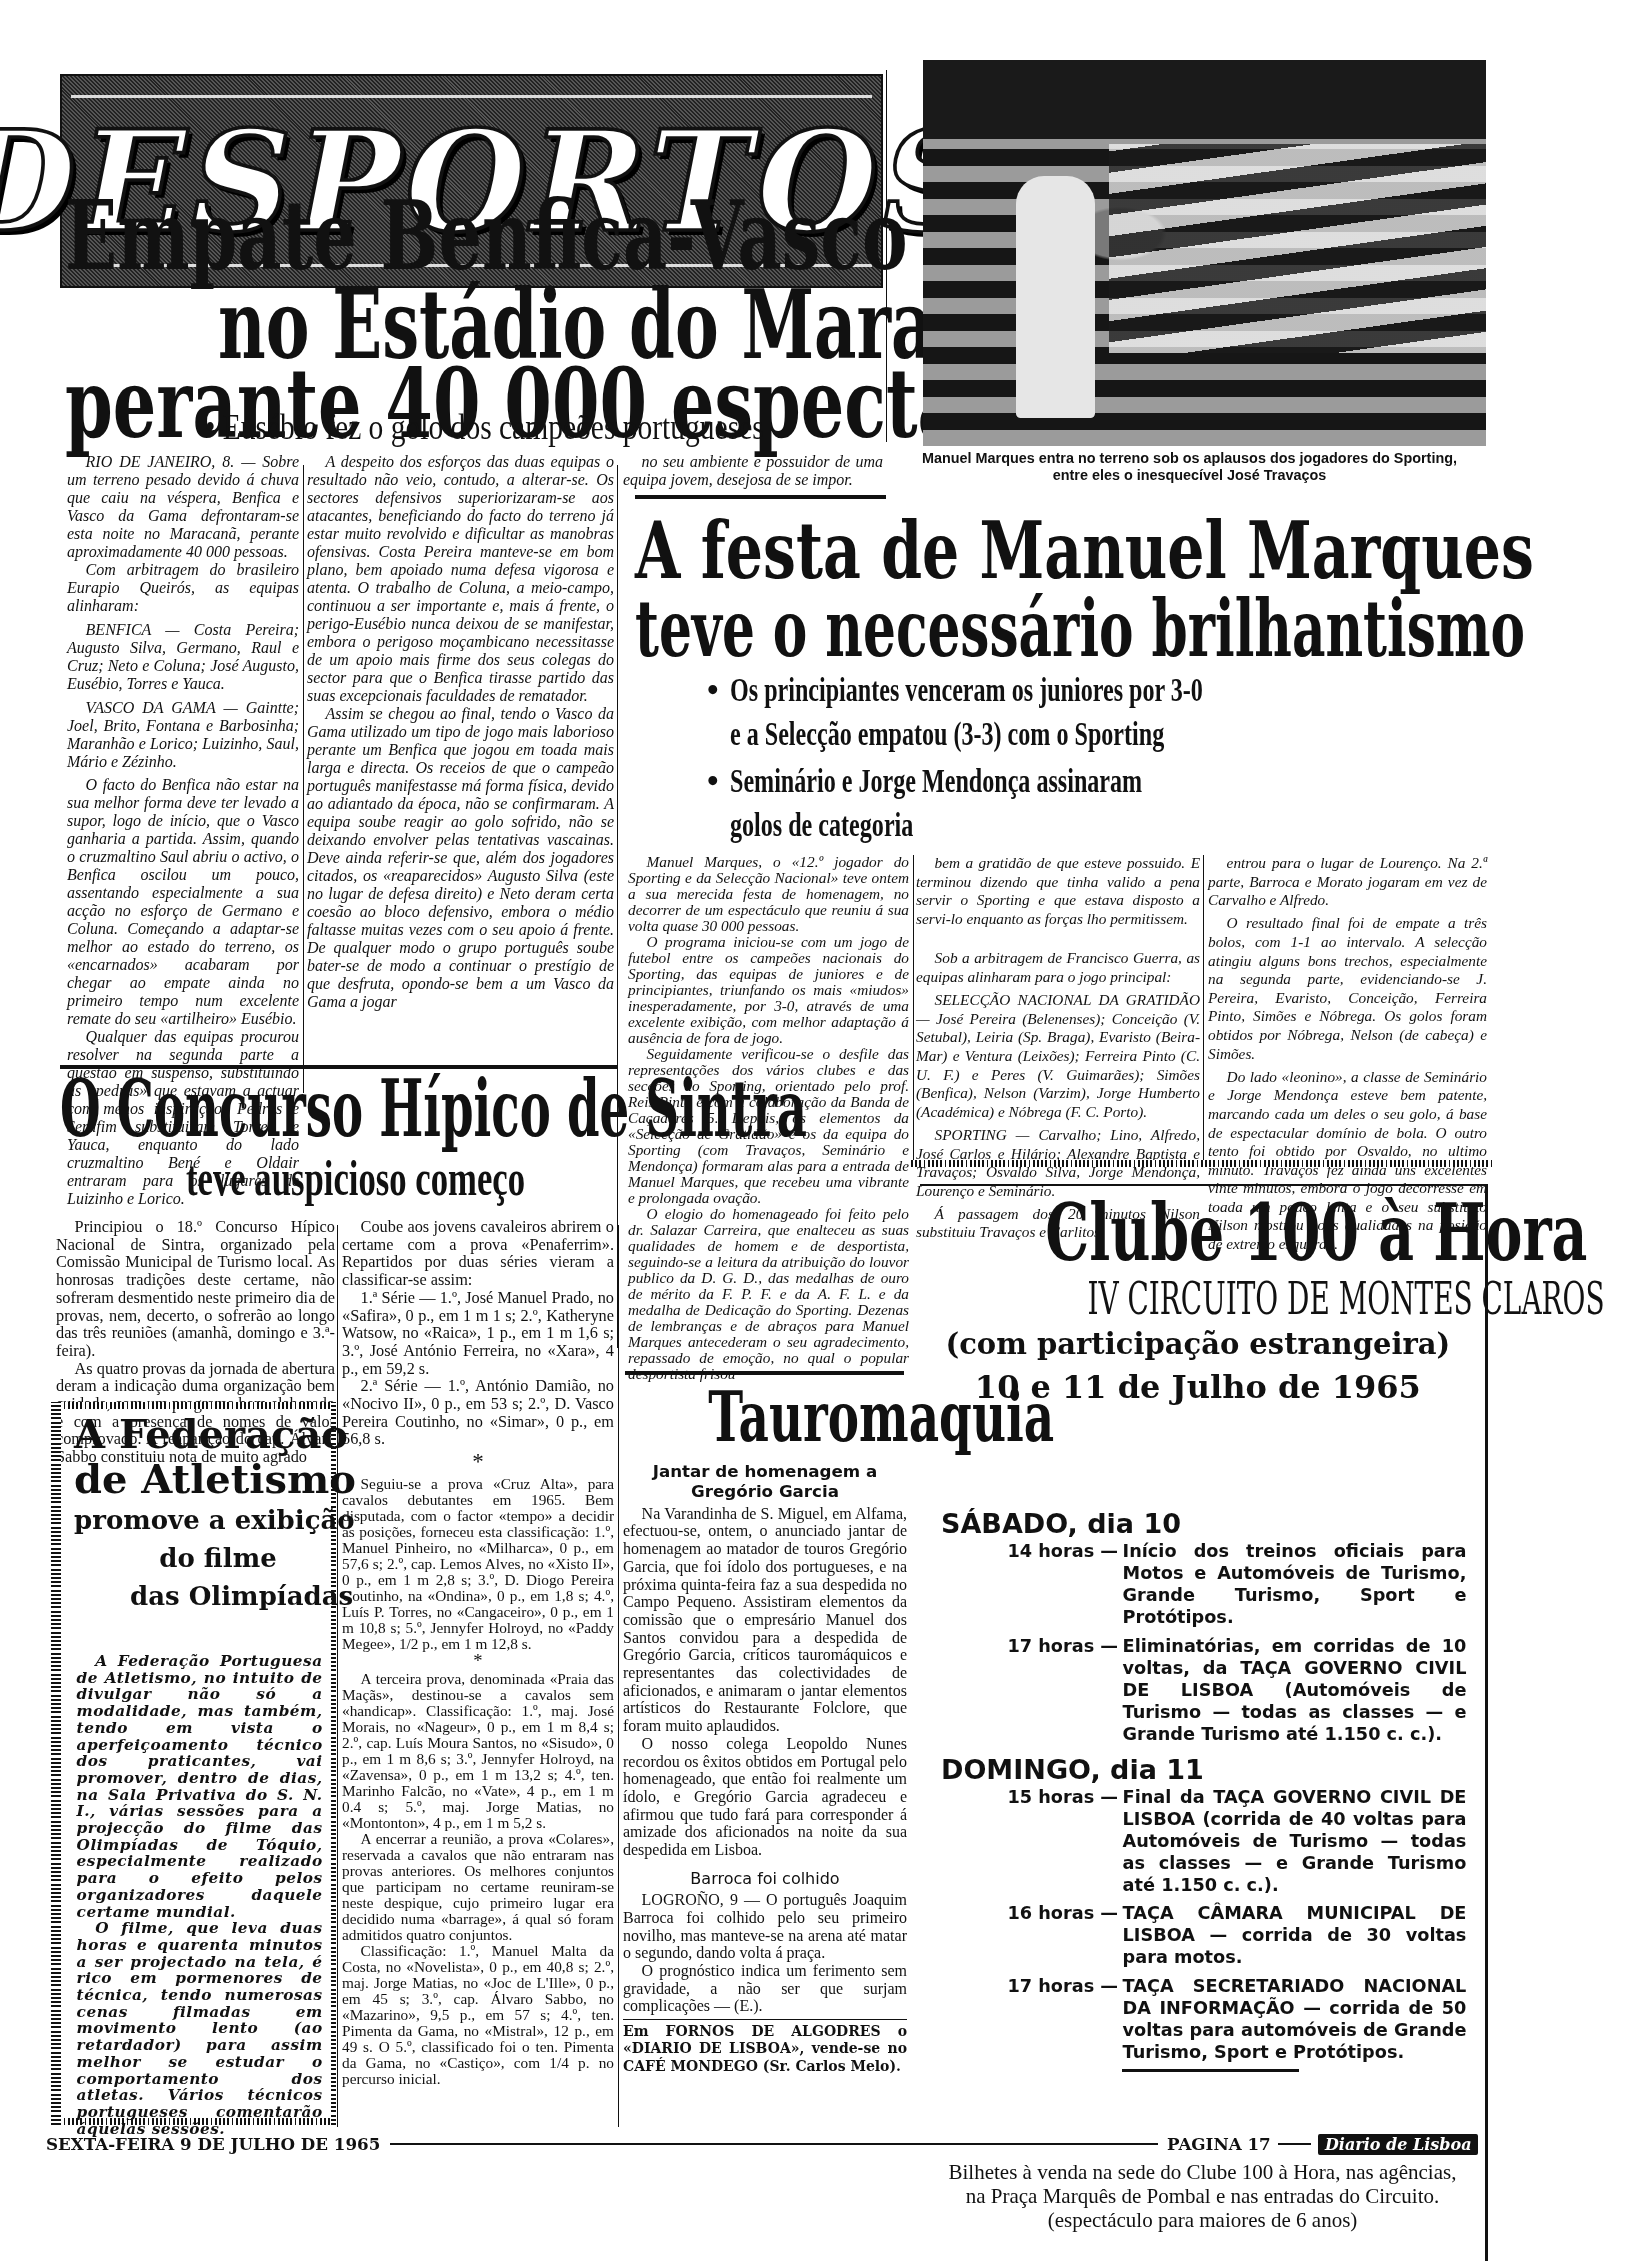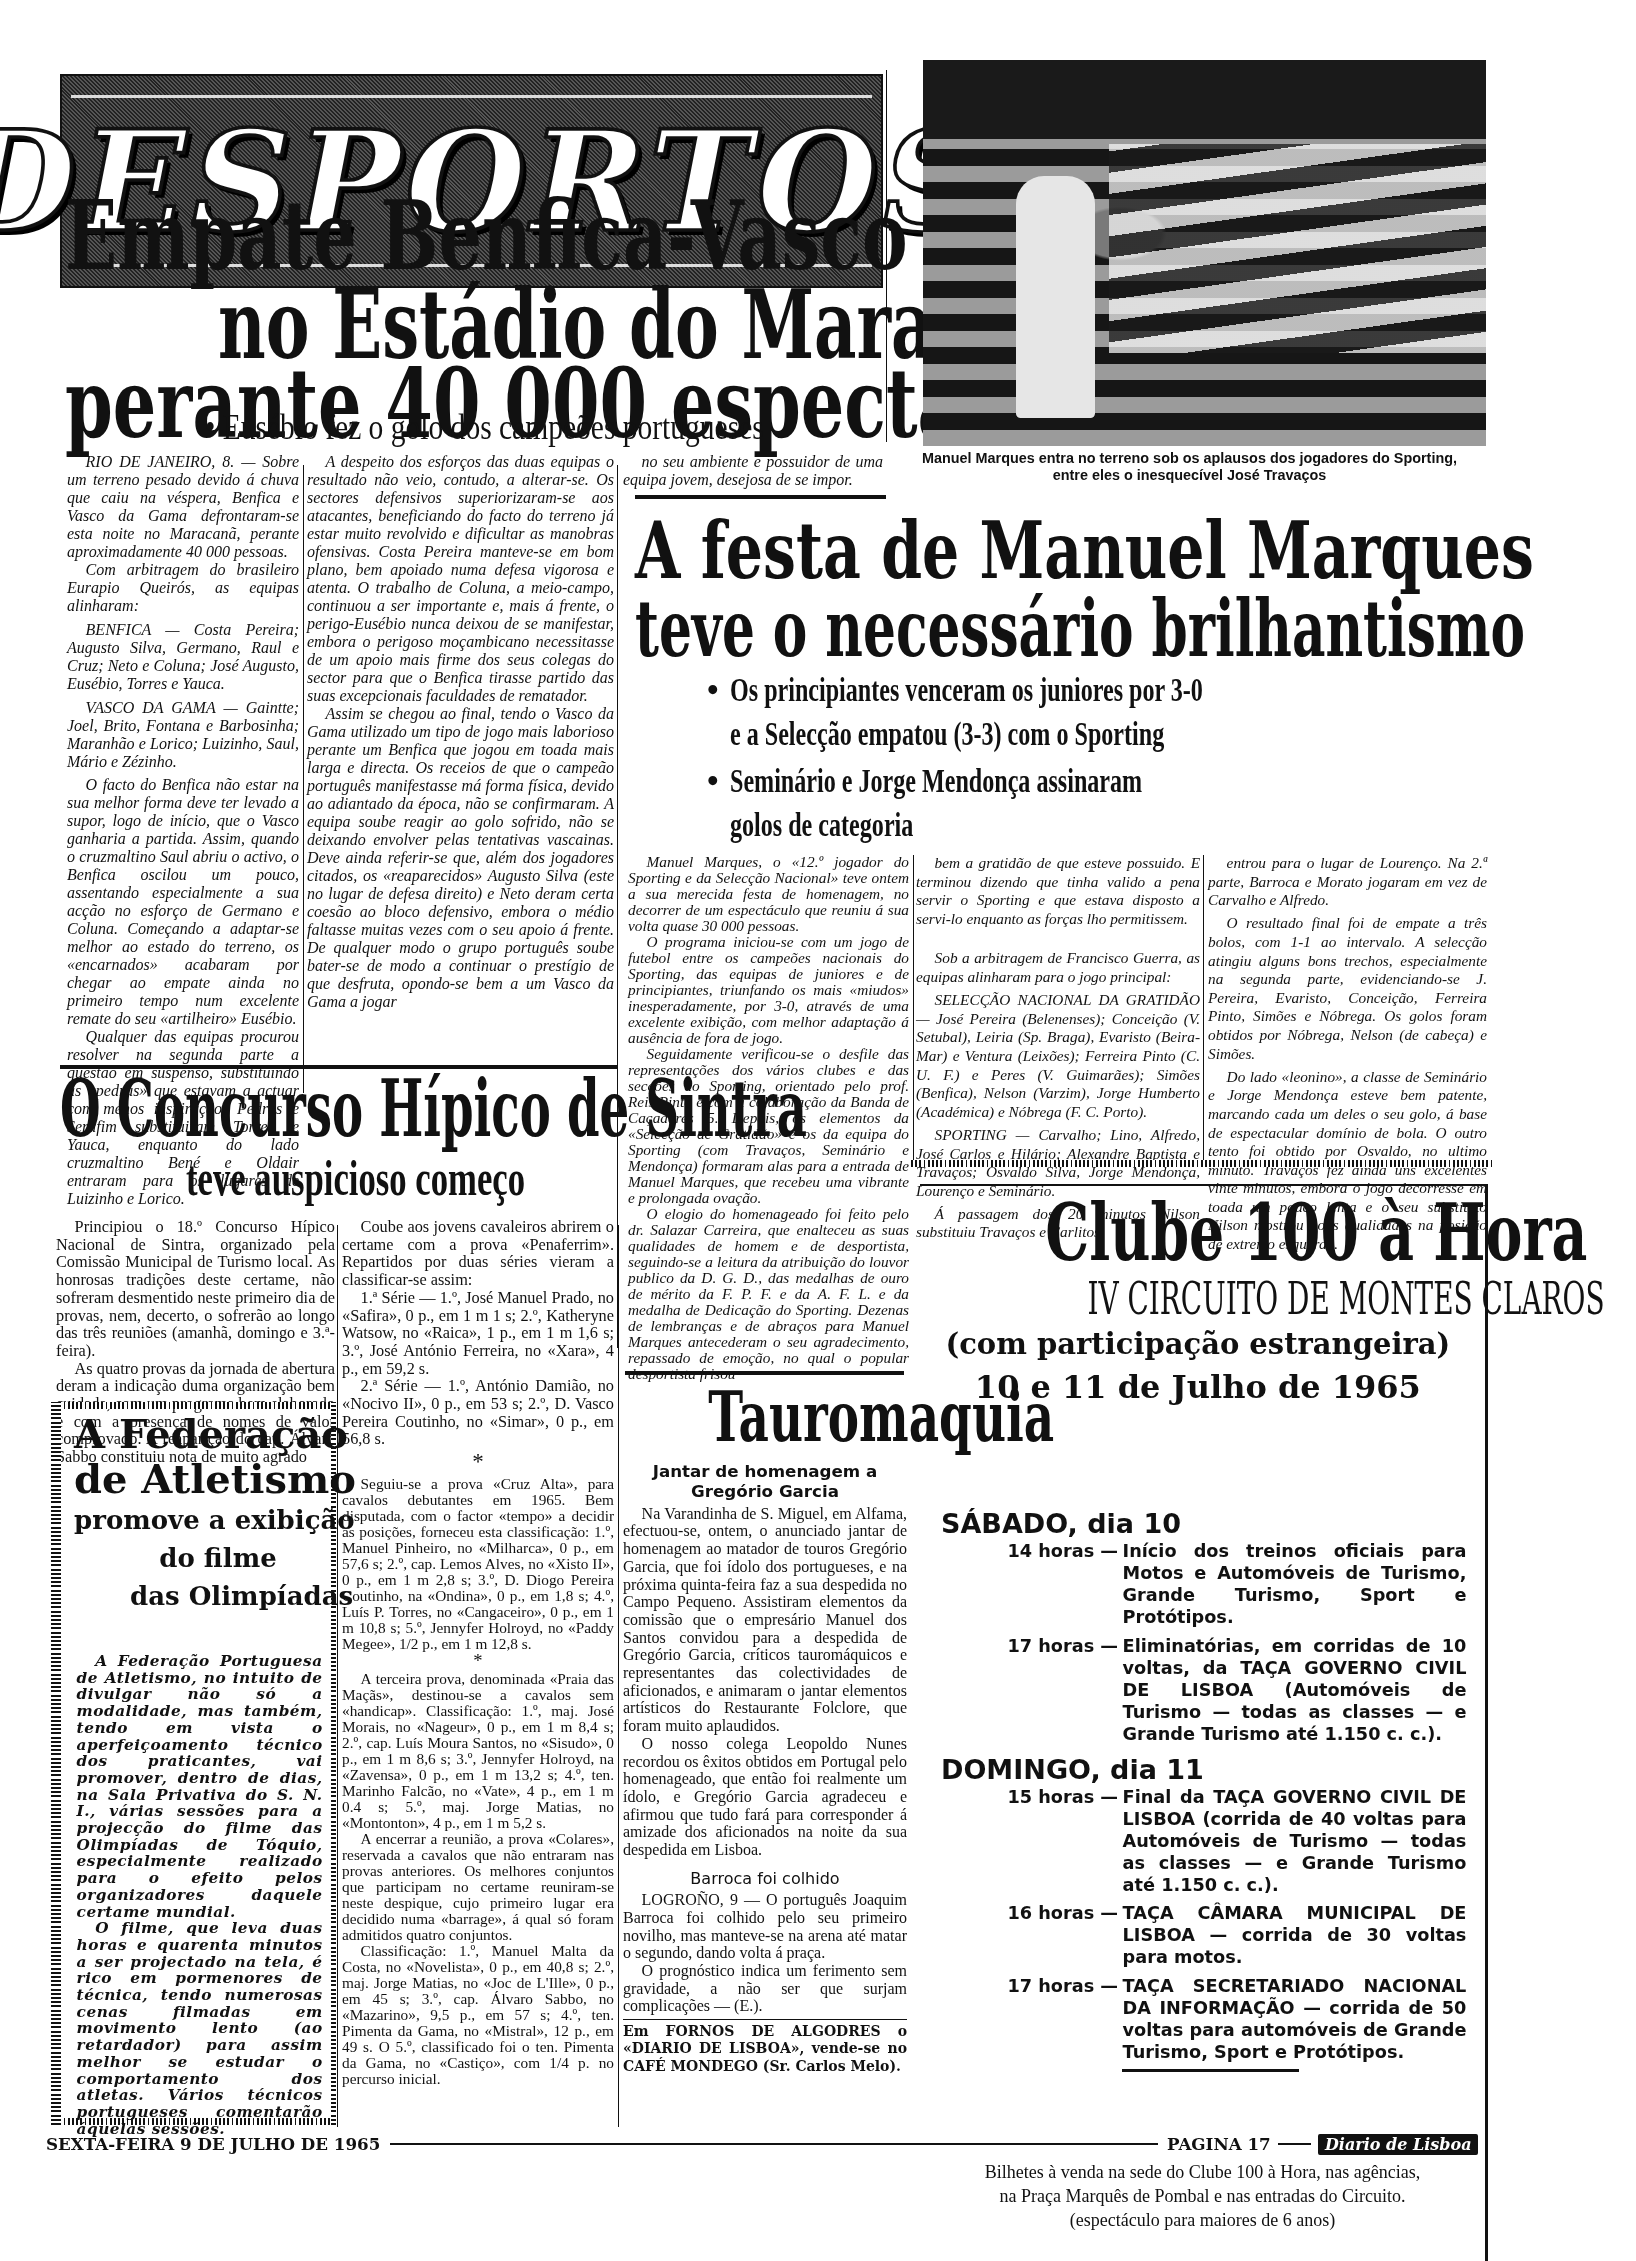--- a/index.html
+++ b/index.html
@@ -211,21 +211,21 @@
     <div class="row">
       <div class="t">16 horas —</div>
       <div class="d">TAÇA CÂMARA MUNICIPAL DE LISBOA — corrida de 30 voltas para motos.</div>
     </div>
     <div class="row">
       <div class="t">17 horas —</div>
       <div class="d">TAÇA SECRETARIADO NACIONAL DA INFORMAÇÃO — corrida de 50 voltas para automóveis de Grande Turismo, Sport e Protótipos.</div>
     </div>
     <div style="margin:4.6px 0 0 181px;width:177px;height:2.8px;background:#111;"></div>
   </div>
-  <div style="position:absolute;left:18.6px;right:18.6px;bottom:33px;text-align:center;font-family:'Liberation Serif',serif;font-size:18px;line-height:24px;">
+  <div style="position:absolute;left:18.6px;right:18.6px;bottom:33px;text-align:center;font-family:'Liberation Serif',serif;font-size:21px;line-height:24px;">
     <div>Bilhetes à venda na sede do Clube 100 à Hora, nas agências,</div>
     <div>na Praça Marquês de Pombal e nas entradas do Circuito.</div>
     <div>(espectáculo para maiores de 6 anos)</div>
   </div>
 </div>
 
 <div class="abs footer" style="left:46px;top:2134px;display:flex;align-items:center;width:1432px;">
   <span style="white-space:nowrap;">SEXTA-FEIRA 9 DE JULHO DE 1965</span>
   <span style="flex:1;height:1.9px;background:#111;margin:0 9.3px;"></span>
   <span style="white-space:nowrap;">PAGINA 17</span>

